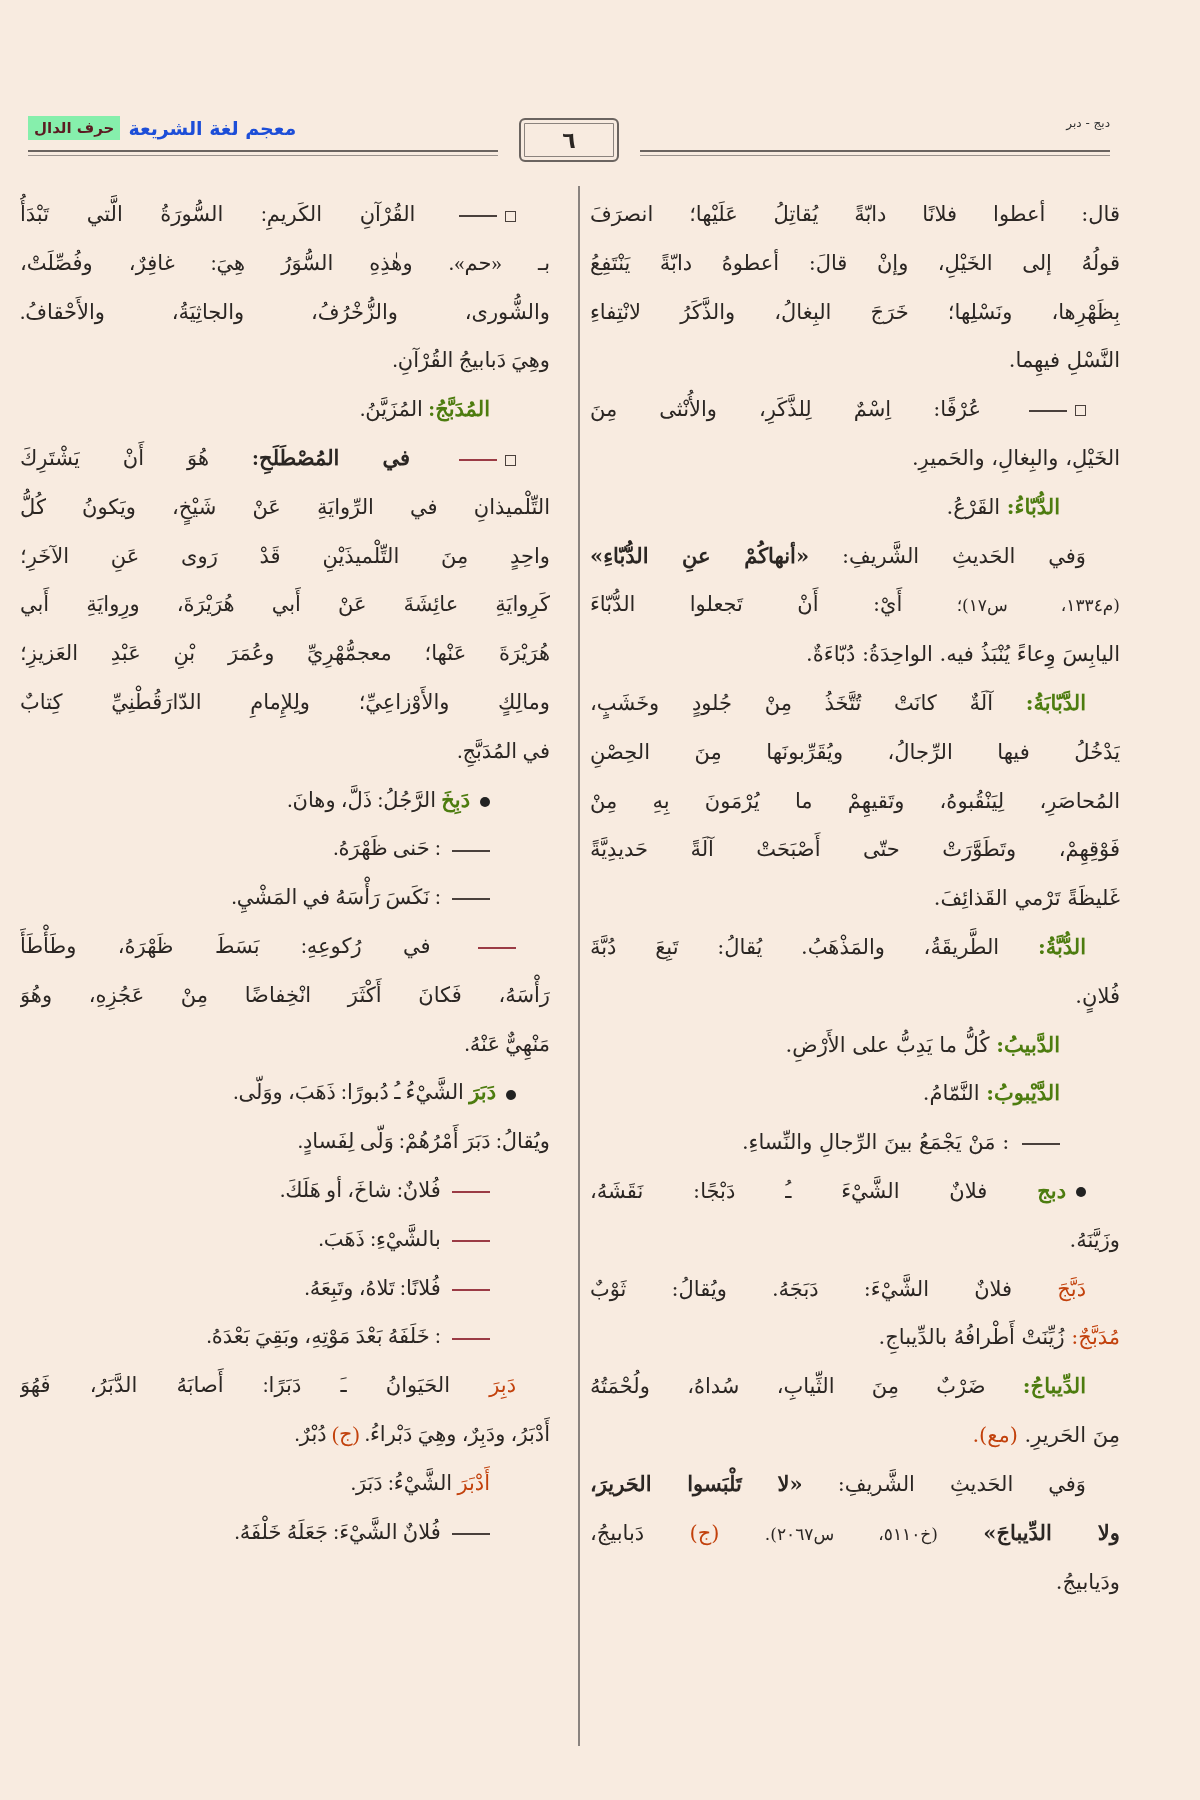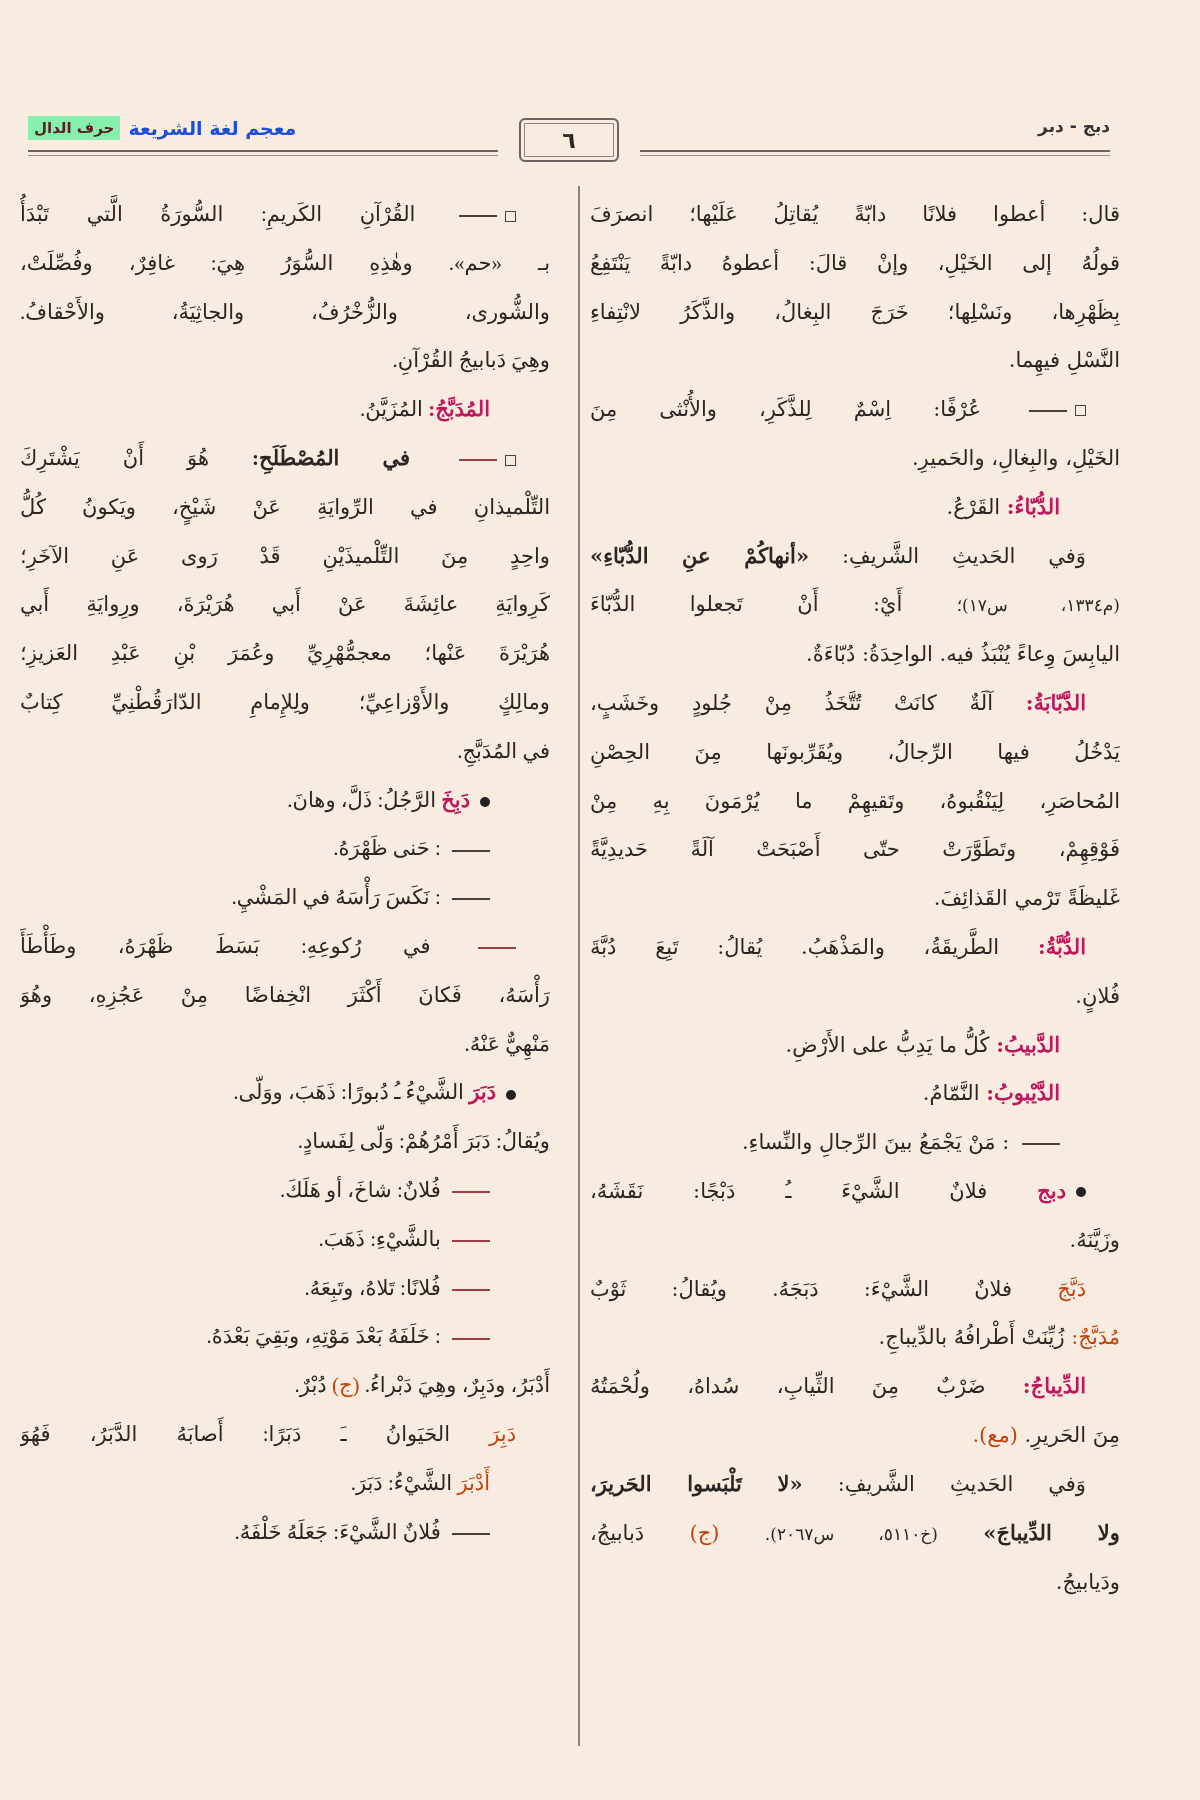--- a/index.html
+++ b/index.html
@@ -19,21 +19,21 @@
   .hdr-left {
     position:absolute; left:0; top:4px; display:flex; align-items:center; gap:8px;
     direction:rtl;
   }
   .hdr-left .label {
     background:#86efac; color:#5b1c22; font-size:15px; font-weight:bold;
     padding:2px 6px; line-height:20px;
   }
   .hdr-left .title { font-size:19px; font-weight:bold; color:#1d4ed8; }
   .hdr-right {
-    position:absolute; right:0; top:4px; font-size:17px; font-weight:bold; color:#333;
+    position:absolute; right:0; top:4px; font-size:12px; font-weight:normal; color:#333;
   }
   .hdr-rule {
     position:absolute; top:38px; height:3px; border-top:2px solid #6b6460; border-bottom:1px solid #9a928d;
   }
   .hdr-rule.left { left:0; width:470px; }
   .hdr-rule.right { right:0; width:470px; }
   .page-num {
     position:absolute; left:50%; top:6px; transform:translateX(-50%);
     width:96px; height:40px;
     border:2px solid #6b6460; border-radius:6px;
@@ -50,21 +50,21 @@
     position:absolute; top:190px; width:530px;
     font-family:"DejaVu Serif", serif; font-size:21px; line-height:48.8px;
     text-align:justify;
   }
   .col.right { right:80px; }
   .col.left { left:20px;font-family:Liberation Serif, serif; }
   .line { display:block; white-space:nowrap; overflow:hidden; }
   .line.justify { text-align:justify; text-align-last:justify; }
   .indent { padding-right:34px; }
   .indent2 { padding-right:60px; }
-  .hw { color:#be185d; font-weight:bold; }
+  .hw { color:#4d7c0f; font-weight:bold; }
   .hw-plain { color:#c2410c; }
   .bold { font-weight:bold; }
   .dash { display:inline-block; width:38px; border-top:2px solid #4a403c; vertical-align:middle; margin-left:6px; }
   .dash.red { border-top-color:#9b3b45; }
   .sq { display:inline-block; width:9px; height:9px; border:1.5px solid #4a403c; vertical-align:middle; margin-left:8px; }
   .bullet { display:inline-block; width:10px; height:10px; border-radius:50%; background:#222; vertical-align:middle; margin-left:10px; }
   .ref { font-size:17px; }
 </style>
 </head>
 <body>
@@ -187,22 +187,22 @@
     <div>
       <span class="line indent2"><span class="dash red"></span> <span>بالشَّيْءِ: ذَهَبَ.</span></span>
     </div>
     <div>
       <span class="line indent2"><span class="dash red"></span> <span>فُلانًا: تَلاهُ، وتَبِعَهُ.</span></span>
     </div>
     <div>
       <span class="line indent2"><span class="dash red"></span> <span>: خَلَفَهُ بَعْدَ مَوْتِهِ، وبَقِيَ بَعْدَهُ.</span></span>
     </div>
     <div>
+      <span class="line justify indent"><span class="hw-plain">دَبِرَ</span> <span>الحَيَوانُ ـَ دَبَرًا: أَصابَهُ الدَّبَرُ، فَهُوَ</span></span>
       <span class="line"><span>أَدْبَرُ، ودَبِرٌ، وهِيَ دَبْراءُ.</span> <span class="hw-plain">(ج)</span> <span>دُبْرٌ.</span></span>
-      <span class="line justify indent"><span class="hw-plain">دَبِرَ</span> <span>الحَيَوانُ ـَ دَبَرًا: أَصابَهُ الدَّبَرُ، فَهُوَ</span></span>
     </div>
     <div>
       <span class="line indent2"><span class="hw-plain">أَدْبَرَ</span> <span>الشَّيْءُ: دَبَرَ.</span></span>
     </div>
     <div>
       <span class="line indent2"><span class="dash"></span> <span>فُلانٌ الشَّيْءَ: جَعَلَهُ خَلْفَهُ.</span></span>
     </div>
   </div>
 
 </div>

